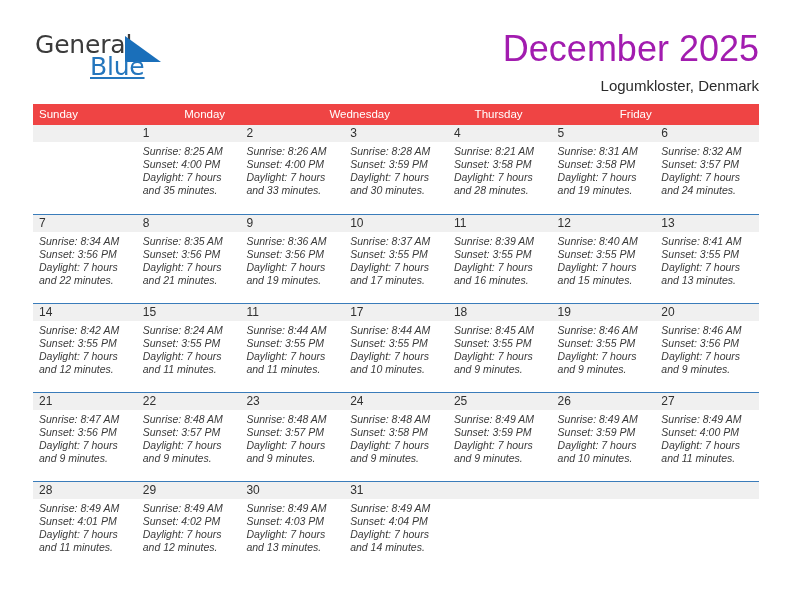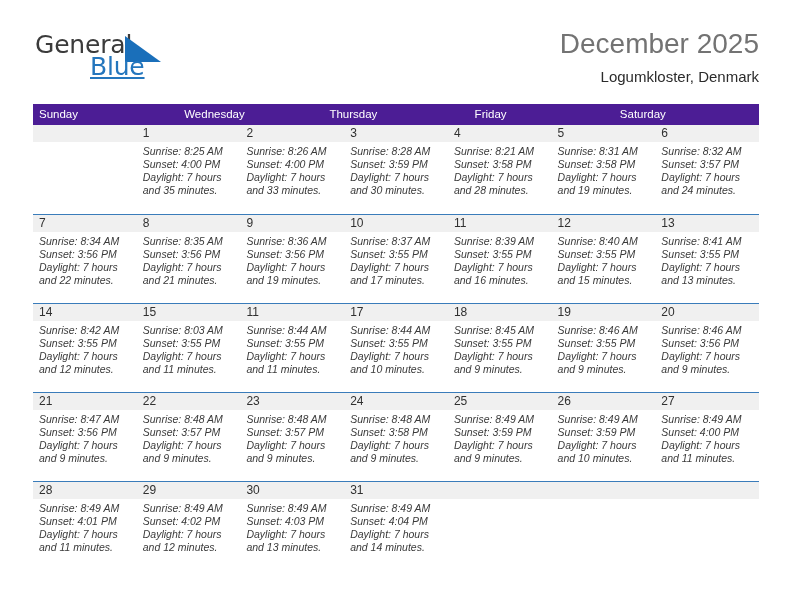--- a/index.html
+++ b/index.html
@@ -67,22 +67,22 @@
     height: 26px;
   }
 
   .title-block {
     position: absolute;
     right: 0;
     top: 0;
     text-align: right;
   }
   .cal-title {
-    font-size: 28px;
-    color: #737373;
+    font-size: 36px;
+    color: #a21caf;
     font-weight: 400;
     line-height: 1.15;
     white-space: nowrap;
     margin-left: 8px;
   }
   .cal-subtitle {
     margin-top: 8px;
     font-size: 15px;
     color: #2b2b2b;
     font-weight: 400;
@@ -92,21 +92,21 @@
 
   
   .calendar {
     position: absolute;
     left: 33px;
     top: 104px;
     width: 726px;
   }
   .weekday-row {
     display: flex;
-    background: #4c1d95;
+    background: #ef4444;
     height: 21px;
   }
   .weekday {
     flex: 1 1 0;
     min-width: 0;
     color: #ffffff;
     font-size: 11.5px;
     line-height: 21px;
     padding-left: 6px;
     box-sizing: border-box;
@@ -176,24 +176,24 @@
     <div class="title-block">
       <div class="cal-title">December 2025</div>
       <div class="cal-subtitle">Logumkloster, Denmark</div>
     </div>
 
   </div>
 
   <div class="calendar">
     <div class="weekday-row" id="weekday-row">
         <div class="weekday">Sunday</div>
+        <div class="weekday">Monday</div>
         <div class="weekday">Wednesday</div>
         <div class="weekday">Thursday</div>
         <div class="weekday">Friday</div>
-        <div class="weekday">Saturday</div>
       </div>
     <div id="weeks-container">
         <div class="week-row first">
           <div class="day-cell empty">
             <div class="day-num-band">
               <span class="day-num"></span>
             </div>
             <div class="day-body"></div>
           </div>
           <div class="day-cell">
@@ -352,21 +352,21 @@
               <div class="day-line">Sunset: 3:55 PM</div>
               <div class="day-line">Daylight: 7 hours</div>
               <div class="day-line">and 12 minutes.</div>
             </div>
           </div>
           <div class="day-cell">
             <div class="day-num-band">
               <span class="day-num">15</span>
             </div>
             <div class="day-body">
-              <div class="day-line">Sunrise: 8:03 AM</div>
+              <div class="day-line">Sunrise: 8:24 AM</div>
               <div class="day-line">Sunset: 3:55 PM</div>
               <div class="day-line">Daylight: 7 hours</div>
               <div class="day-line">and 11 minutes.</div>
             </div>
           </div>
           <div class="day-cell">
             <div class="day-num-band">
               <span class="day-num">11</span>
             </div>
             <div class="day-body">

